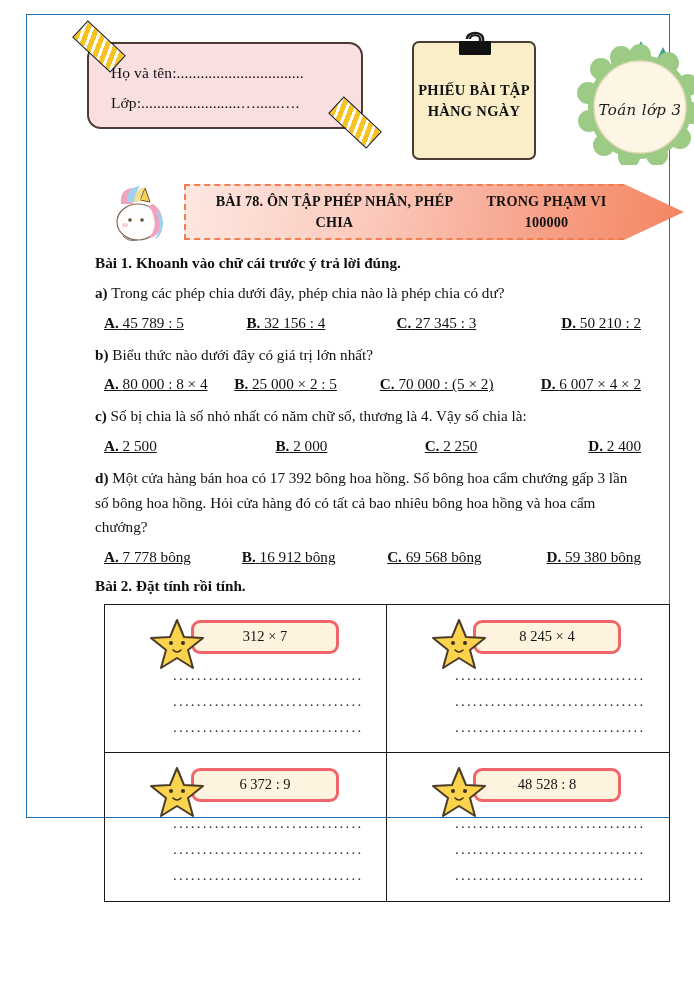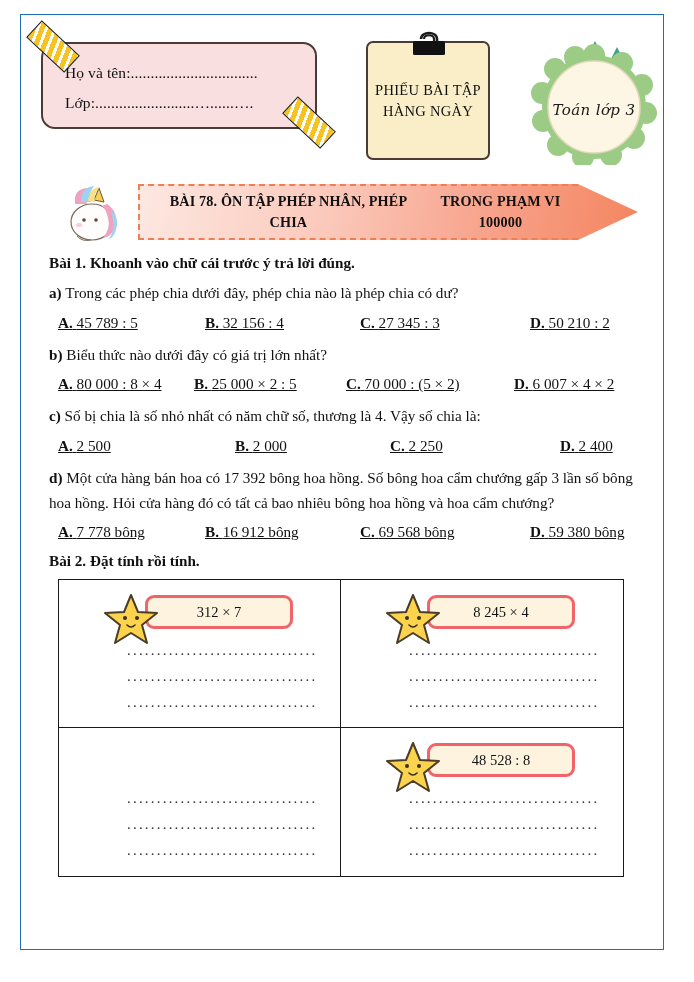--- a/index.html
+++ b/index.html
@@ -8,26 +8,27 @@
     width: 694px;
     height: 982px;
     background: #ffffff;
     font-family: "Liberation Serif", "DejaVu Serif", serif;
     overflow: hidden;
     position: relative;
   }
 
   #page {
     position: absolute;
-    left: 20px;
+    left: 26px;
     top: 14px;
     width: 644px;
-    height: 936px;
+    height: 804px;
     border: 1.5px solid #1f6fb5;
     background: #fff;
+    padding-left: 40px;
   }
 
   
   #header {
     position: relative;
     height: 165px;
   }
 
   
   #name-box {
@@ -75,21 +76,21 @@
     height: 119px;
     background: #faeec8;
     border: 2px solid #4a3c34;
     border-radius: 7px;
     display: flex;
     align-items: center;
     justify-content: center;
   }
   #sticky-note-text {
     font-size: 14.5px;
-    font-weight: normal;
+    font-weight: bold;
     text-align: center;
     line-height: 1.42;
     color: #111;
     letter-spacing: .3px;
   }
   #binder-clip {
     position: absolute;
     left: 388px;
     top: 12px;
     width: 40px;
@@ -448,20 +449,31 @@
             <circle cx="34" cy="26" r="2" fill="#3a3020"></circle>
             <path d="M24 33 q4 4 8 0" fill="none" stroke="#3a3020" stroke-width="1.6" stroke-linecap="round"></path>
           </svg>
         </div>
         <div class="dots dots-1">................................</div>
         <div class="dots dots-2">................................</div>
         <div class="dots dots-3">................................</div>
       </div>
 
       <div class="cell">
+        <div class="expr-wrap">
+          <div class="expr-box">
+            <span>6 372 : 9</span>
+          </div>
+          <svg class="star" viewBox="0 0 56 54">
+            <path d="M28 3 L35 20 L54 21 L39 33 L44 51 L28 41 L12 51 L17 33 L2 21 L21 20 Z" fill="#fcd34d" stroke="#4a3c28" stroke-width="2" stroke-linejoin="round"></path>
+            <circle cx="22" cy="26" r="2" fill="#3a3020"></circle>
+            <circle cx="34" cy="26" r="2" fill="#3a3020"></circle>
+            <path d="M24 33 q4 4 8 0" fill="none" stroke="#3a3020" stroke-width="1.6" stroke-linecap="round"></path>
+          </svg>
+        </div>
         <div class="dots dots-1">................................</div>
         <div class="dots dots-2">................................</div>
         <div class="dots dots-3">................................</div>
       </div>
 
       <div class="cell">
         <div class="expr-wrap">
           <div class="expr-box">
             <span>48 528 : 8</span>
           </div>

